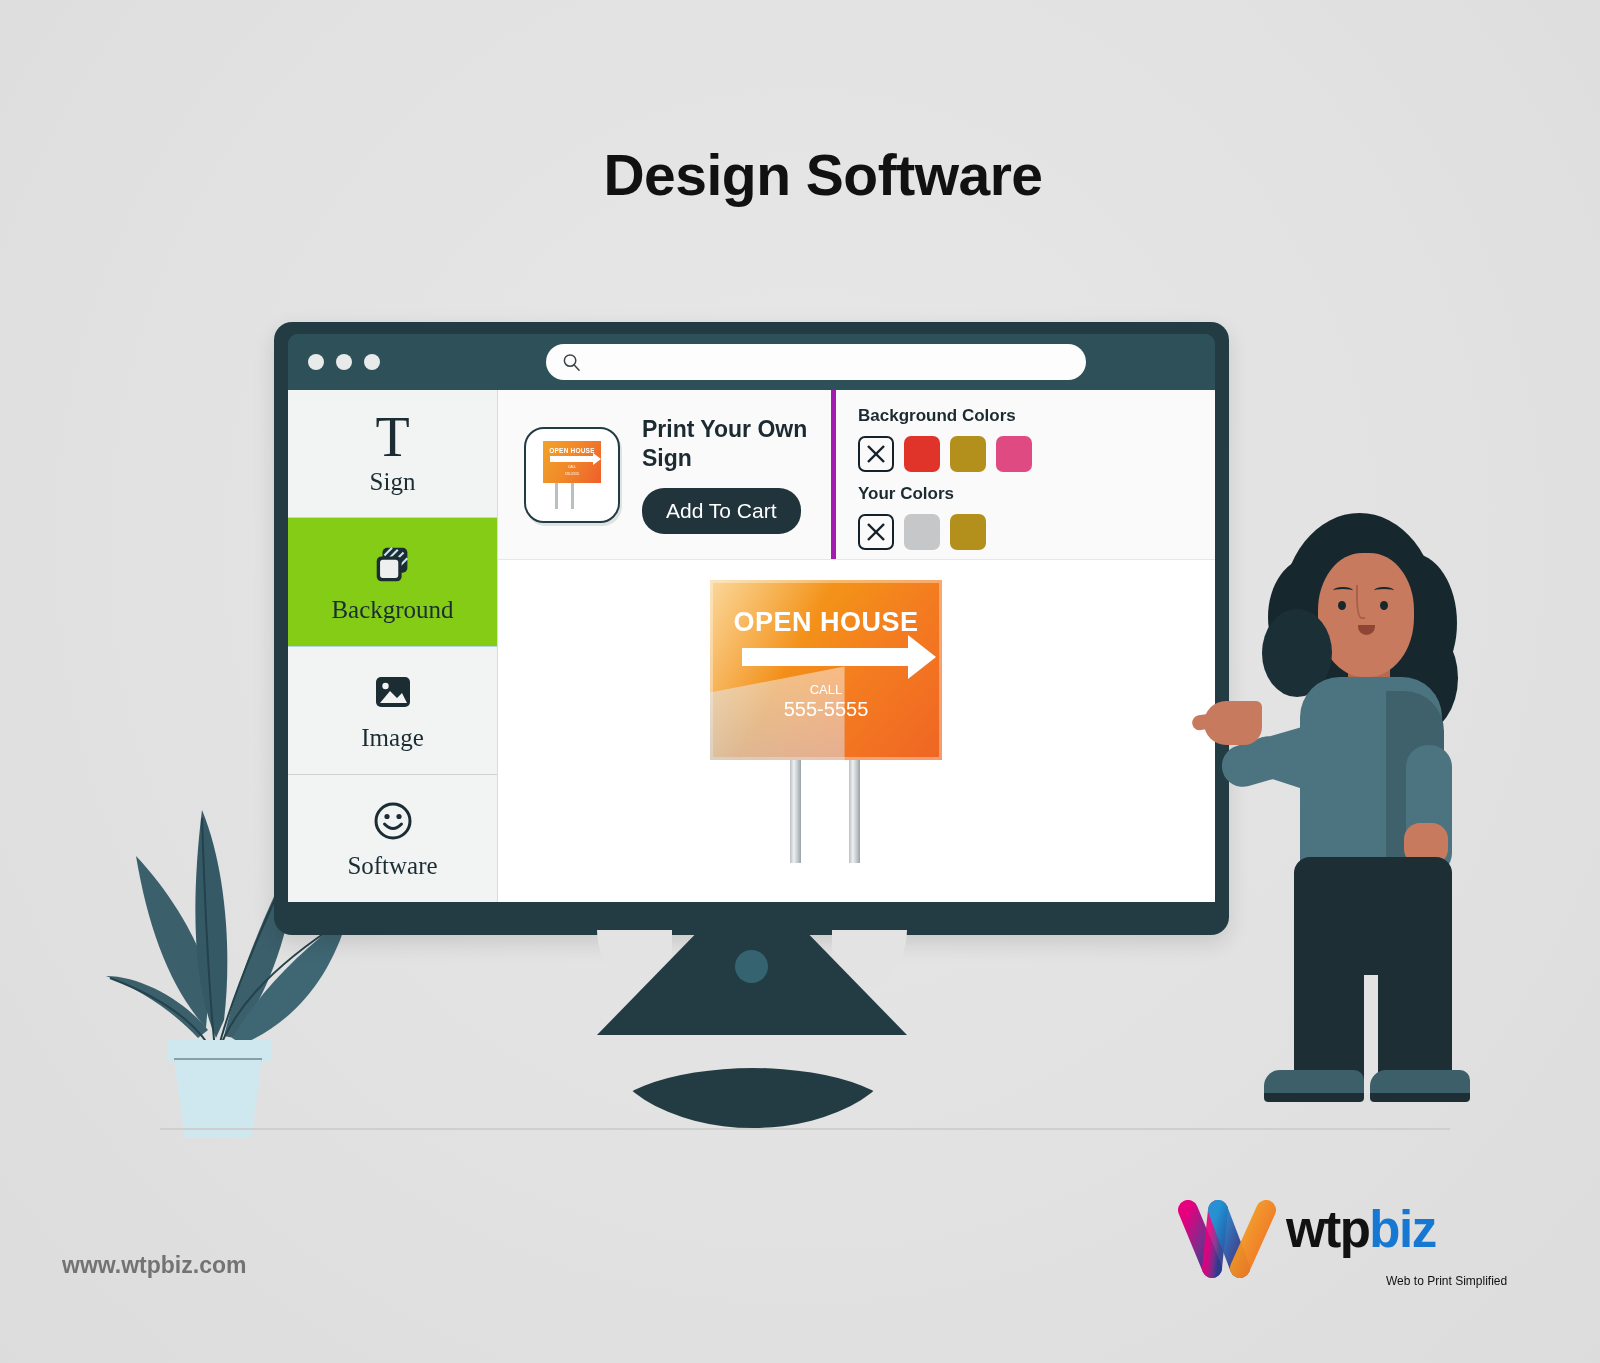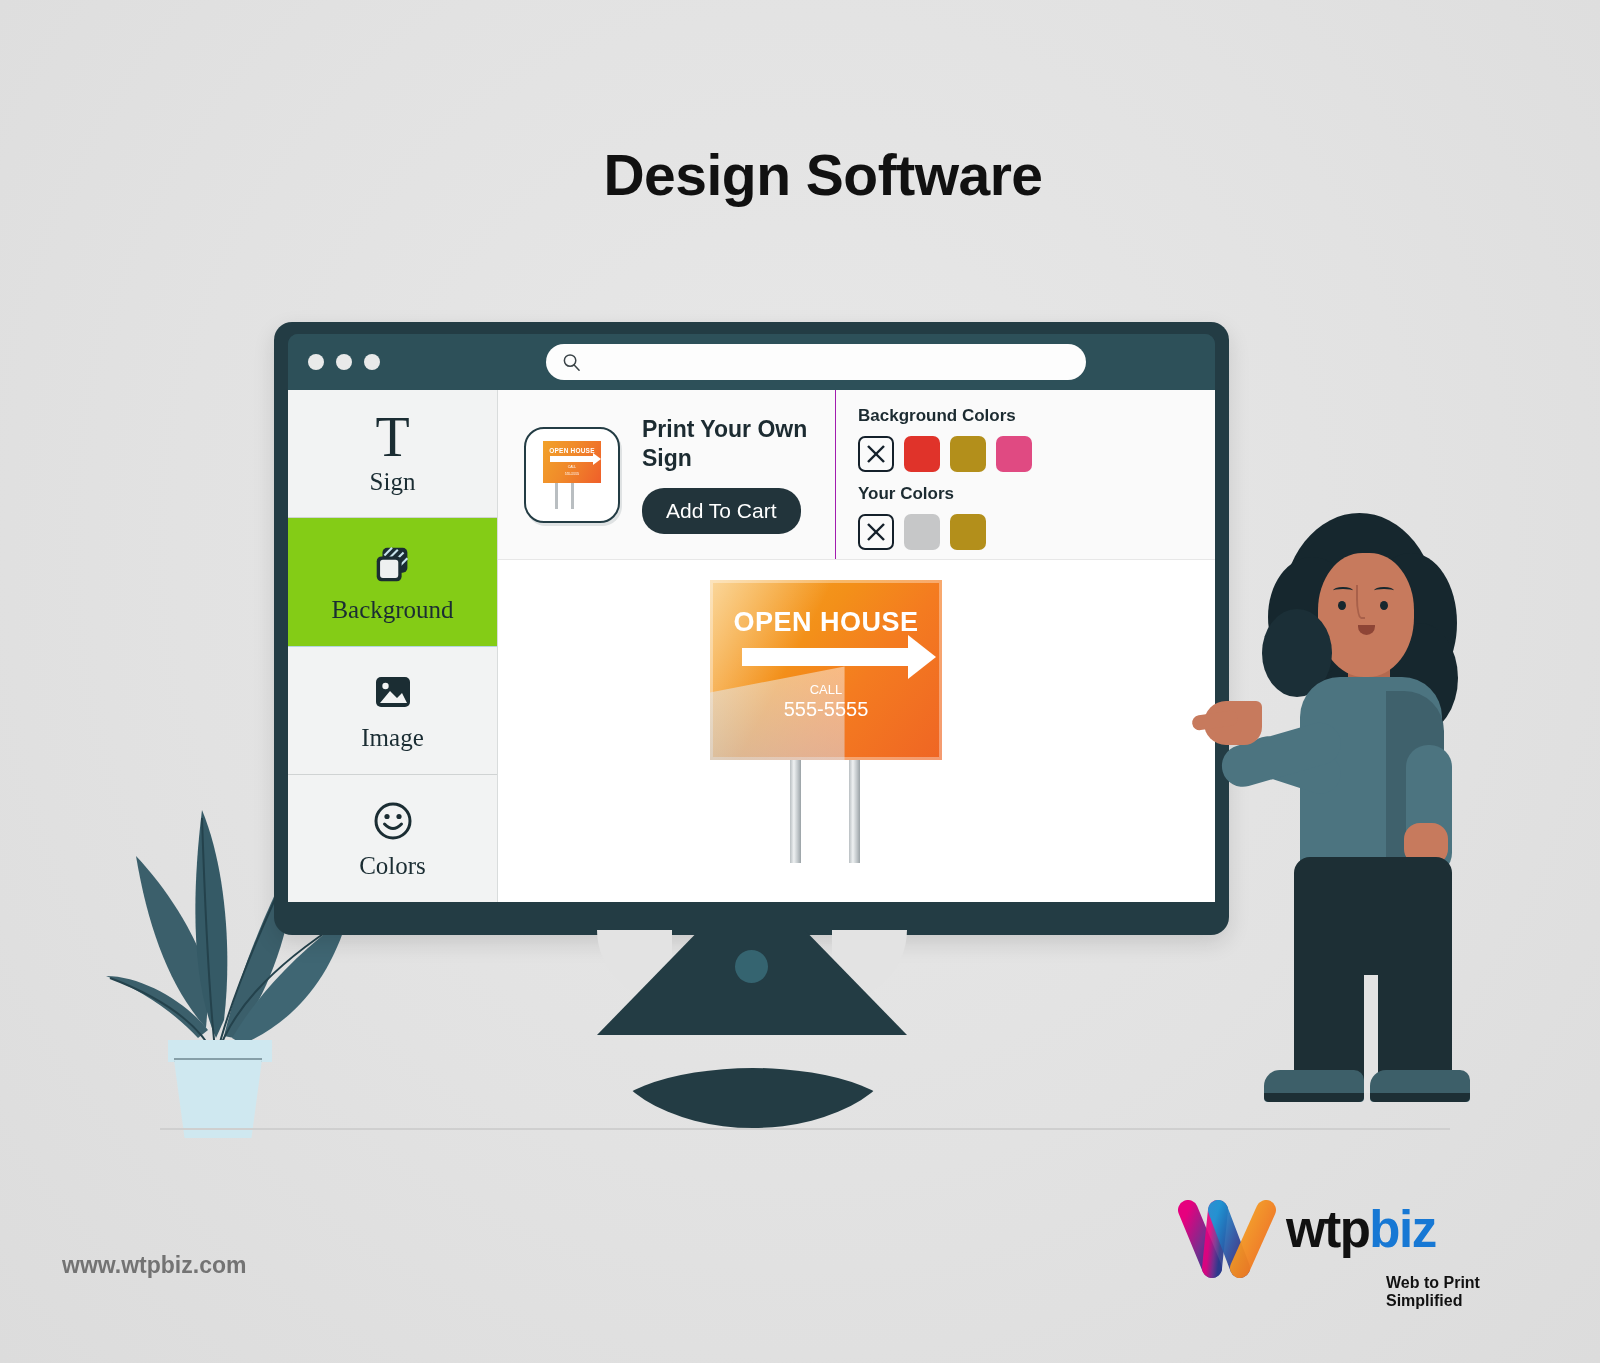--- a/index.html
+++ b/index.html
@@ -159,21 +159,21 @@
     display: flex;
     height: 170px;
     background: #fafafa;
     border-bottom: 1px solid #e7e7e7;
   }
   .panel-product {
     width: 338px;
     display: flex; align-items: center;
     padding: 0 0 0 26px;
     background: #fafafa;
-    border-right: 1px solid #a21caf;
+    border-right: 5px solid #a21caf;
   }
   .thumb-box {
     width: 96px; height: 96px;
     border: 2px solid #233c44;
     border-radius: 20px;
     background: #ffffff;
     display:flex; align-items:center; justify-content:center;
     flex-shrink: 0;
     box-shadow: 2px 3px 0 rgba(35,60,68,.12);
   }
@@ -353,21 +353,21 @@
   .logo-block { position: absolute; left: 1178px; top: 1198px; width: 340px; height: 96px; }
   .logo-text {
     position: absolute; left: 108px; top: 6px;
     font-size: 51px; font-weight: bold; letter-spacing: -1.5px;
     line-height: 1;
   }
   .logo-wtp { color: #111111; }
   .logo-biz { color: #1778d4; }
   .logo-tagline {
     position: absolute; left: 208px; top: 76px;
-    font-size: 16px; font-weight: bold; color: #111111;
+    font-size: 12px; font-weight: normal; color: #111111;
   }
   .logo-mark { position: absolute; left: 0; top: 2px; width: 104px; height: 82px; }
 </style>
 </head>
 <body>
 
 <div class="page-title">Design Software</div>
 
 <div class="plant">
   <svg width="270" height="395" viewBox="0 0 270 395">
@@ -452,21 +452,21 @@
 
       <div class="side-item">
         <div class="side-icon">
           <svg width="44" height="44" viewBox="0 0 44 44">
             <circle cx="22" cy="22" r="17" fill="none" stroke="#1b2d33" stroke-width="3"></circle>
             <circle cx="16" cy="17.5" r="2.6" fill="#1b2d33"></circle>
             <circle cx="28" cy="17.5" r="2.6" fill="#1b2d33"></circle>
             <path d="M13.5 25 Q22 34 30.5 25" fill="none" stroke="#1b2d33" stroke-width="3" stroke-linecap="round"></path>
           </svg>
         </div>
-        <div class="side-label">Colors</div>
+        <div class="side-label">Software</div>
       </div>
     </div>
 
     <div class="content">
 
       <div class="panels">
 
         <div class="panel-product">
           <div class="thumb-box">
             <div class="thumb-sign">

